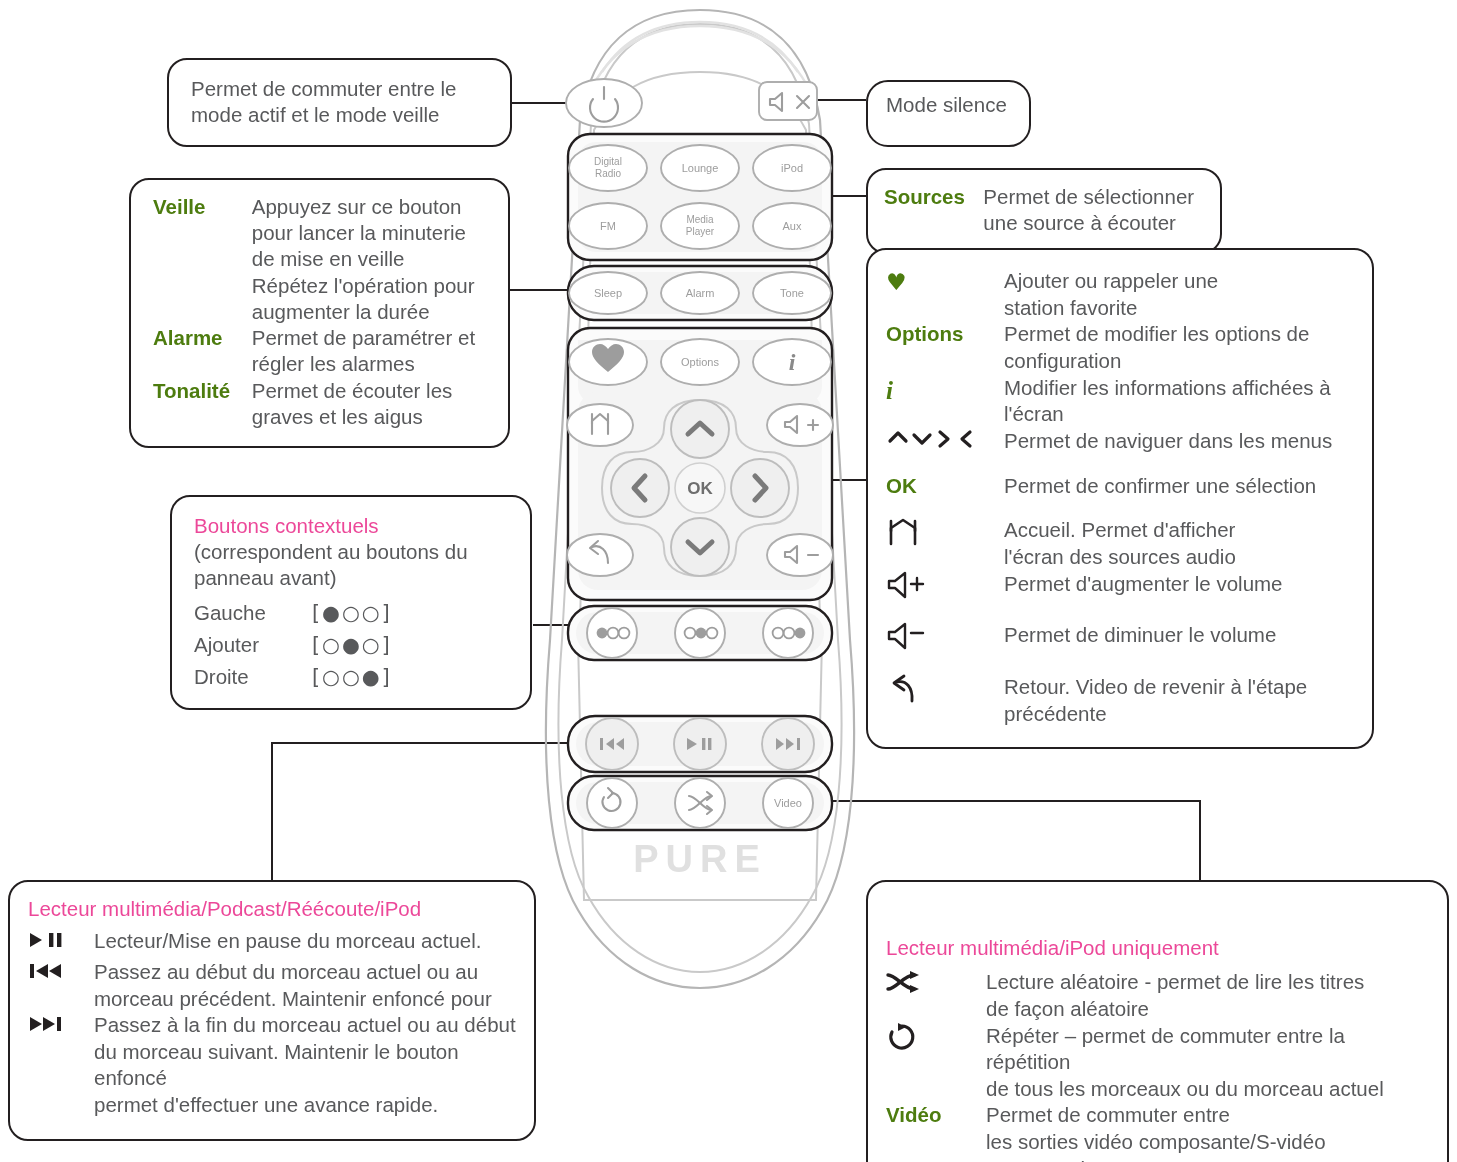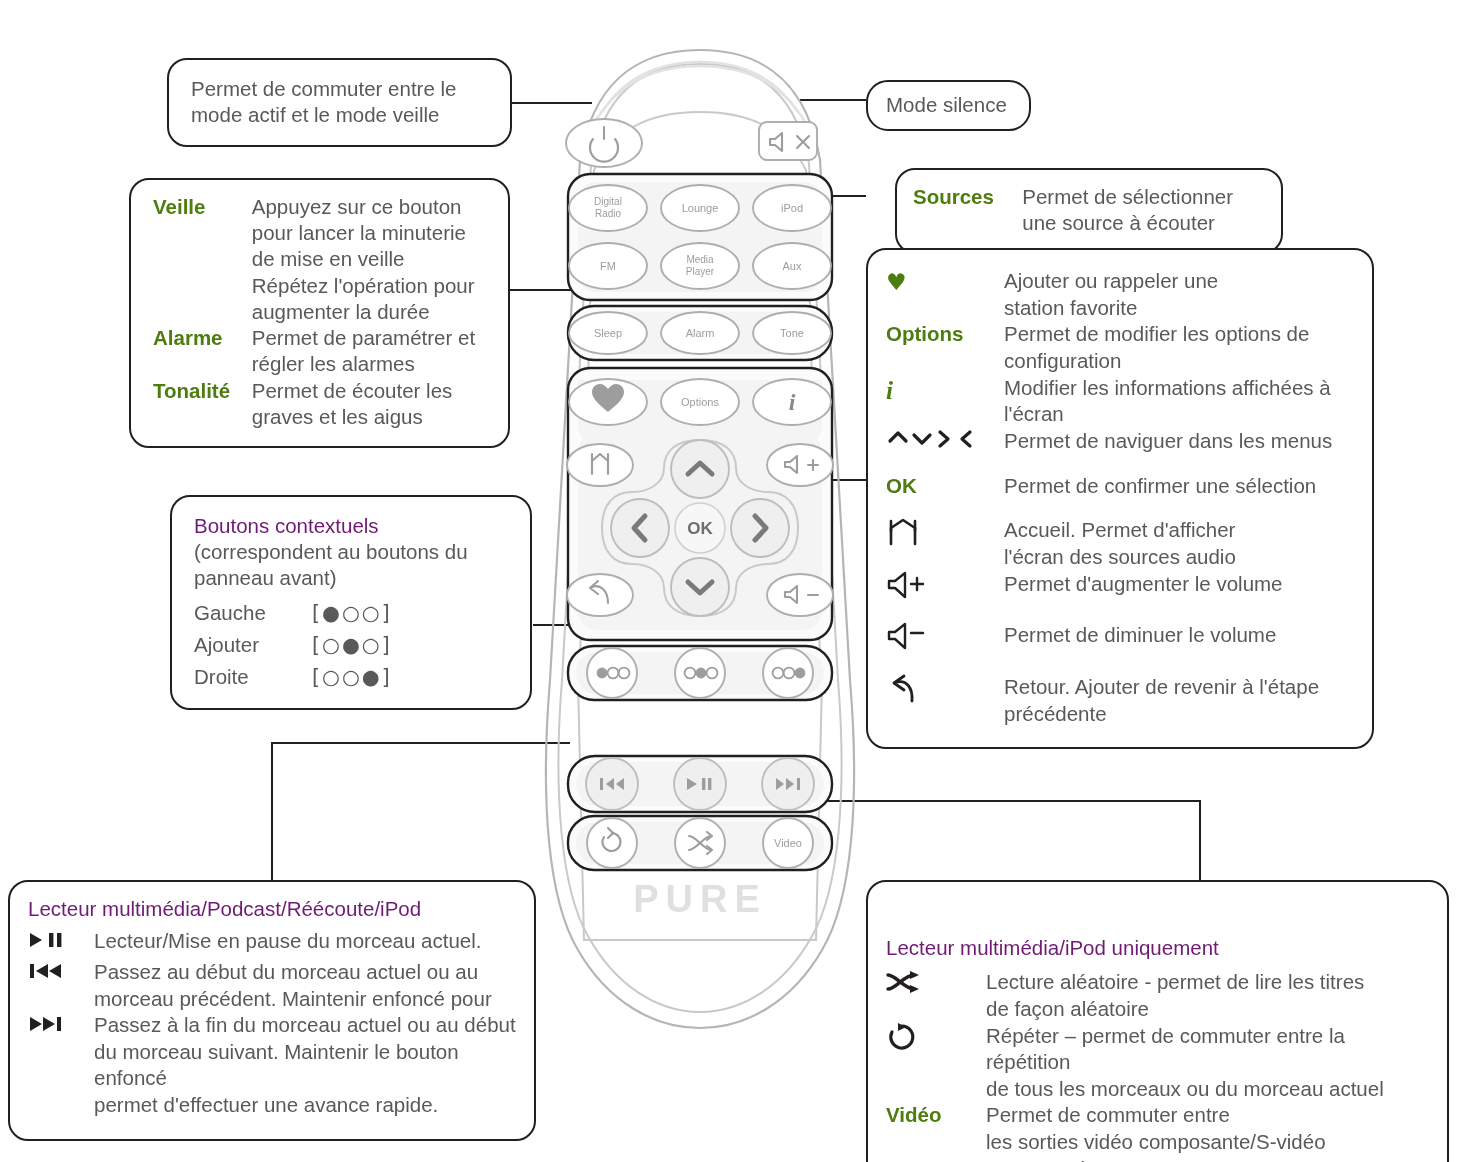--- a/index.html
+++ b/index.html
@@ -26,21 +26,21 @@
     box-sizing: border-box;
     border: 2px solid #231f20;
     border-radius: 20px;
     background: #ffffff;
     color: #58595b;
     font-size: 20.5px;
     line-height: 1.28;
     z-index: 5;
   }
   .box .dark {
-    color: #701a75;
+    color: #ec4899;
   }
   
   .rows { display: table; width: 100%; border-collapse: collapse; }
   .row { display: table-row; }
   .cterm, .cdesc { display: table-cell; vertical-align: top; }
   .cterm {
     color: #4d7c0f;
     font-weight: bold;
     white-space: nowrap;
     padding-right: 14px;
@@ -56,21 +56,20 @@
     pointer-events: none;
   }
   
   .remote-wrap {
     position: absolute;
     left: 520px;
     top: 0px;
     width: 360px;
     height: 1000px;
     z-index: 3;
-    margin-top: 40px;
   }
   .sym { font-family: "DejaVu Sans", sans-serif; }
 </style>
 </head>
 <body>
 
 <div class="stage">
 
   <svg class="wires" viewBox="0 0 1457 1162">
     <g stroke="#231f20" stroke-width="2" fill="none">
@@ -355,25 +354,25 @@
 
       <text class="brand" x="180" y="872">PURE</text>
     </svg>
   </div>
 
   <div class="box" style="left:167px; top:58px; width:345px; padding:16px 18px 17px 22px;">
     <div>Permet de commuter entre le</div>
     <div>mode actif et le mode veille</div>
   </div>
 
-  <div class="box" style="left:866px; top:80px; width:165px; padding:10px 18px 11px 18px; border-radius:22px;">
+  <div class="box" style="left:866px; top:80px; width:165px; padding:10px 18px 27px 18px; border-radius:22px;">
     <div>Mode silence</div>
   </div>
 
-  <div class="box" style="left:895px; top:168px; width:388px; padding:14px 16px 16px 16px;">
+  <div class="box" style="left:866px; top:168px; width:356px; padding:14px 16px 16px 16px;">
     <div class="rows">
       <div class="row">
         <div class="cterm">Sources</div>
         <div class="cdesc">
           <div>Permet de sélectionner</div>
           <div>une source à écouter</div>
         </div>
       </div>
     </div>
   </div>
@@ -528,21 +527,21 @@
       <div class="row">
         <div class="cterm">
           <svg width="34" height="30" viewBox="0 0 34 30">
             <g fill="none" stroke="#231f20" stroke-width="2.8" stroke-linecap="round" stroke-linejoin="round">
               <path d="M26,27 C27,13 20,6 11,8"></path>
               <path d="M18,2 L8,9 L18,16"></path>
             </g>
           </svg>
         </div>
         <div class="cdesc">
-          <div>Retour. Ajouter de revenir à l'étape</div>
+          <div>Retour. Video de revenir à l'étape</div>
           <div>précédente</div>
         </div>
       </div>
 
     </div>
   </div>
 
   <div class="box" style="left:8px; top:880px; width:528px; padding:14px 14px 20px 18px;">
     <div class="dark" style="margin-bottom:6px;">Lecteur multimédia/Podcast/Réécoute/iPod</div>
     <div class="rows" style="line-height:1.30;">

